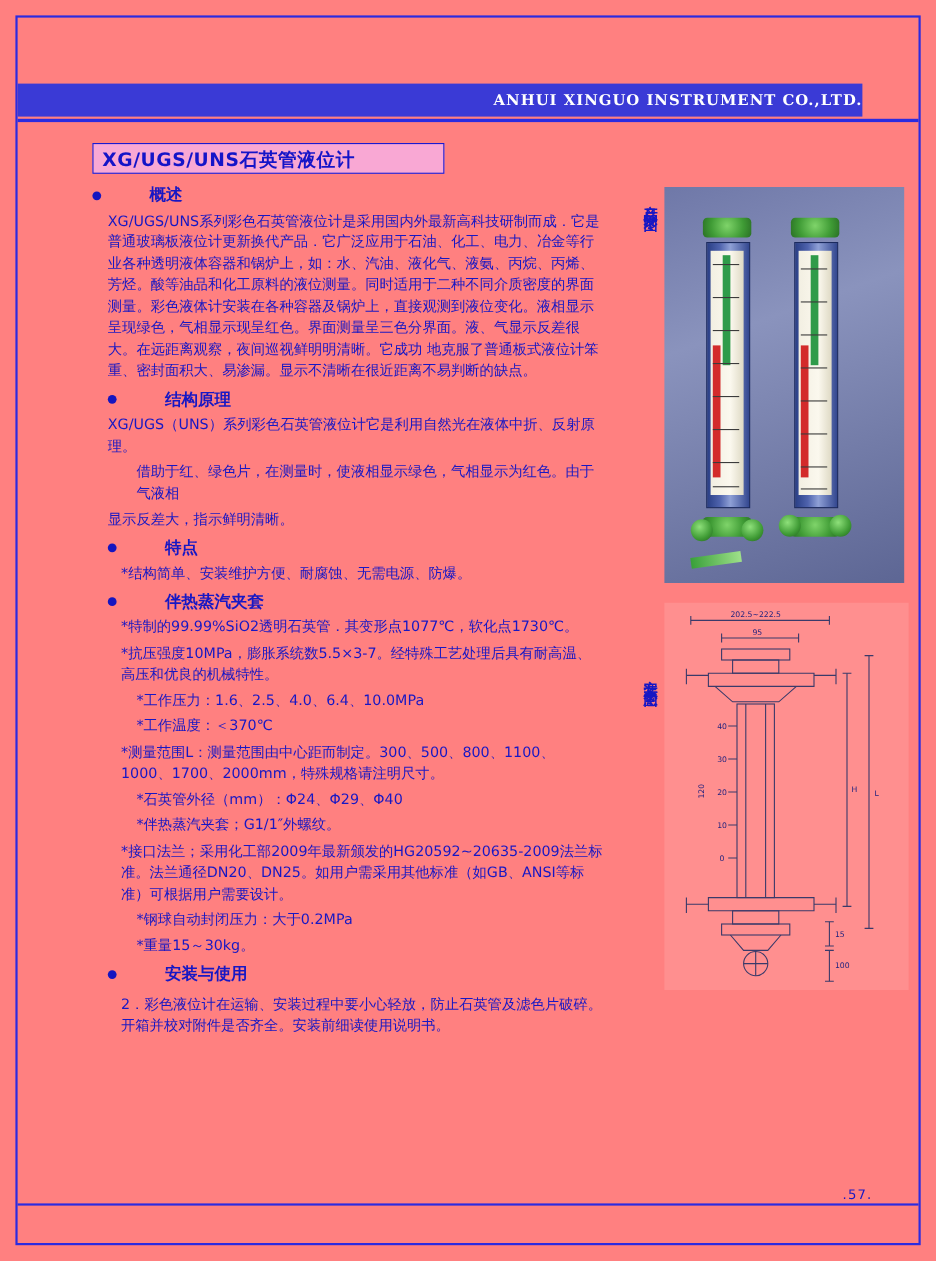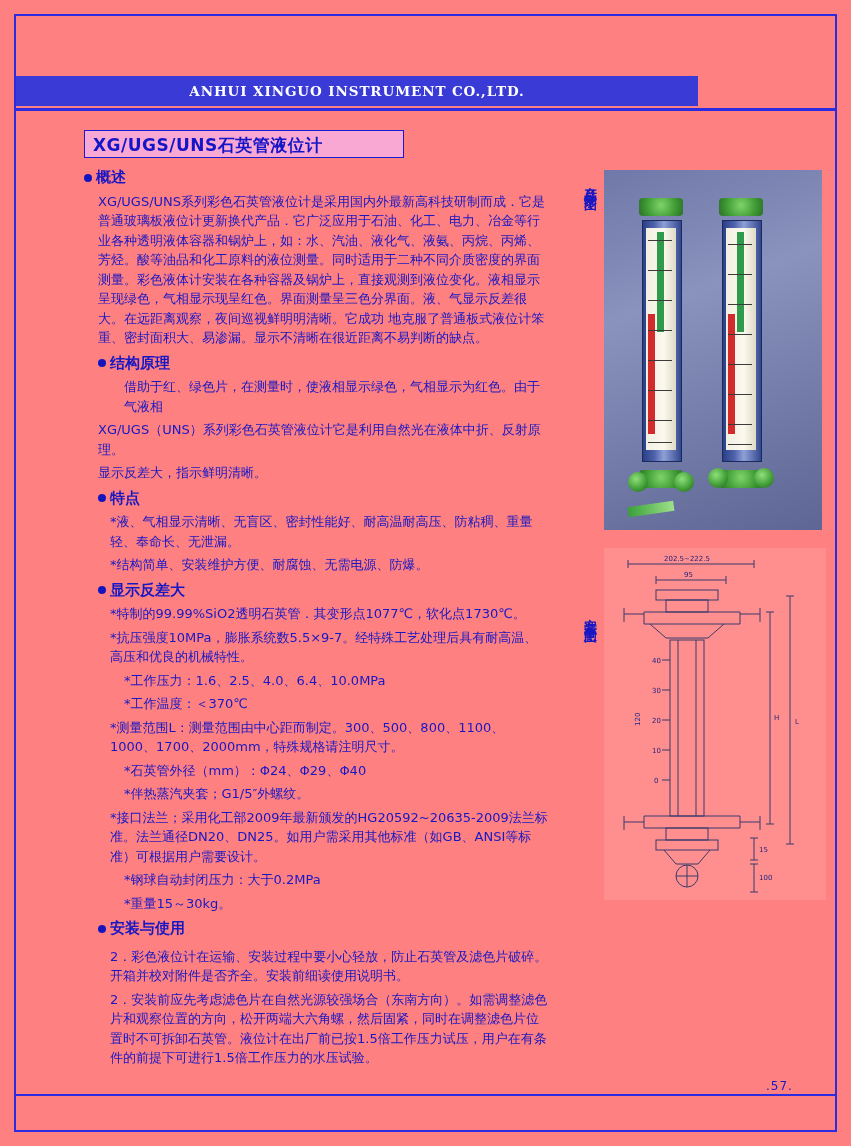--- a/index.html
+++ b/index.html
@@ -8,23 +8,23 @@
     background:#ff8080;
     font-family:"DejaVu Sans","Liberation Sans",sans-serif;
     position:relative;
     overflow:hidden;
   }
   .page-border{
     position:absolute;left:14px;top:14px;width:823px;height:1118px;
     border:2px solid #2b2be0;box-sizing:border-box;
   }
   .header-bar{
-    position:absolute;left:16px;top:76px;width:682px;height:30px;
+    position:absolute;left:16px;top:76px;width:768px;height:30px;
     background:#3a3ad6;
-    display:flex;align-items:center;justify-content:center;
+    display:flex;align-items:center;justify-content:flex-end;
   }
   .header-bar .ht{
     color:#ffffff;font-family:"DejaVu Serif","Liberation Serif",serif;
     font-weight:bold;font-size:13.5px;letter-spacing:.9px;
   }
   .header-underline{
     position:absolute;left:16px;top:108px;width:819px;height:3px;background:#2b2be0;
   }
 
   .title-box{
@@ -37,21 +37,21 @@
     font-family:"DejaVu Sans","Liberation Sans",sans-serif;
     letter-spacing:.5px;
   }
 
   .col-left{
     position:absolute;left:84px;top:162px;width:470px;
     color:#1717c4;font-size:13px;line-height:19.5px;
   }
   .sec-head{
     color:#1717c4;font-weight:bold;font-size:15px;
-    margin:6px 0 2px 0;display:flex;align-items:center;
+    margin:6px 0 2px 0;display:flex;align-items:center;gap:40px;
   }
   .sec-head.indent{padding-left:14px;}
   .bullet{
     width:8px;height:8px;border-radius:50%;
     background:#1515c0;display:inline-block;margin-right:4px;
   }
   p.body{margin:4px;text-indent:0;}
   .ind1{padding-left:10px;}
   .ind2{padding-left:22px;}
   .ind3{padding-left:36px;}
@@ -144,52 +144,50 @@
   <div class="sec-head">
     <span class="bullet"></span>
     <span>概述</span>
   </div>
   <p class="body ind1">XG/UGS/UNS系列彩色石英管液位计是采用国内外最新高科技研制而成．它是普通玻璃板液位计更新换代产品．它广泛应用于石油、化工、电力、冶金等行业各种透明液体容器和锅炉上，如：水、汽油、液化气、液氨、丙烷、丙烯、芳烃。酸等油品和化工原料的液位测量。同时适用于二种不同介质密度的界面测量。彩色液体计安装在各种容器及锅炉上，直接观测到液位变化。液相显示呈现绿色，气相显示现呈红色。界面测量呈三色分界面。液、气显示反差很大。在远距离观察，夜间巡视鲜明明清晰。它成功 地克服了普通板式液位计笨重、密封面积大、易渗漏。显示不清晰在很近距离不易判断的缺点。</p>
 
   <div class="sec-head indent">
     <span class="bullet"></span>
     <span>结构原理</span>
   </div>
+  <p class="body ind1">XG/UGS（UNS）系列彩色石英管液位计它是利用自然光在液体中折、反射原理。</p>
   <p class="body ind3">借助于红、绿色片，在测量时，使液相显示绿色，气相显示为红色。由于气液相</p>
-  <p class="body ind1">XG/UGS（UNS）系列彩色石英管液位计它是利用自然光在液体中折、反射原理。</p>
   <p class="body ind1">显示反差大，指示鲜明清晰。</p>
 
   <div class="sec-head indent">
     <span class="bullet"></span>
     <span>特点</span>
   </div>
-  <p class="body ind2">*液、气相显示清晰、无盲区、密封性能好、耐高温耐高压、防粘稠、重量轻、奉命长、无泄漏。</p>
   <p class="body ind2">*结构简单、安装维护方便、耐腐蚀、无需电源、防爆。</p>
 
   <div class="sec-head indent">
     <span class="bullet"></span>
-    <span>显示反差大</span>
+    <span>伴热蒸汽夹套</span>
   </div>
   <p class="body ind2">*特制的99.99%SiO2透明石英管．其变形点1077℃，软化点1730℃。</p>
-  <p class="body ind2">*抗压强度10MPa，膨胀系统数5.5×9-7。经特殊工艺处理后具有耐高温、高压和优良的机械特性。</p>
+  <p class="body ind2">*抗压强度10MPa，膨胀系统数5.5×3-7。经特殊工艺处理后具有耐高温、高压和优良的机械特性。</p>
   <p class="body ind3">*工作压力：1.6、2.5、4.0、6.4、10.0MPa</p>
   <p class="body ind3">*工作温度：＜370℃</p>
   <p class="body ind2">*测量范围L：测量范围由中心距而制定。300、500、800、1100、1000、1700、2000mm，特殊规格请注明尺寸。</p>
   <p class="body ind3">*石英管外径（mm）：Φ24、Φ29、Φ40</p>
-  <p class="body ind3">*伴热蒸汽夹套；G1/5″外螺纹。</p>
+  <p class="body ind3">*伴热蒸汽夹套；G1/1″外螺纹。</p>
   <p class="body ind2">*接口法兰；采用化工部2009年最新颁发的HG20592~20635-2009法兰标准。法兰通径DN20、DN25。如用户需采用其他标准（如GB、ANSI等标准）可根据用户需要设计。</p>
   <p class="body ind3">*钢球自动封闭压力：大于0.2MPa</p>
   <p class="body ind3">*重量15～30kg。</p>
 
   <div class="sec-head indent">
     <span class="bullet"></span>
     <span>安装与使用</span>
   </div>
   <p class="body ind2" style="margin-top:8px">2．彩色液位计在运输、安装过程中要小心轻放，防止石英管及滤色片破碎。开箱并校对附件是否齐全。安装前细读使用说明书。</p>
-  <p class="body ind2">2．安装前应先考虑滤色片在自然光源较强场合（东南方向）。如需调整滤色片和观察位置的方向，松开两端大六角螺，然后固紧，同时在调整滤色片位置时不可拆卸石英管。液位计在出厂前已按1.5倍工作压力试压，用户在有条件的前提下可进行1.5倍工作压力的水压试验。</p>
 </div>
 
 <div class="vcap" id="cap-product">产品外形图</div>
 <div class="vcap" id="cap-install">安装示意图</div>
 
 <div class="photo">
   <div class="gauge" id="g1">
     <div class="flange top"></div>
     <div class="body"></div>
     <div class="scale"></div>

